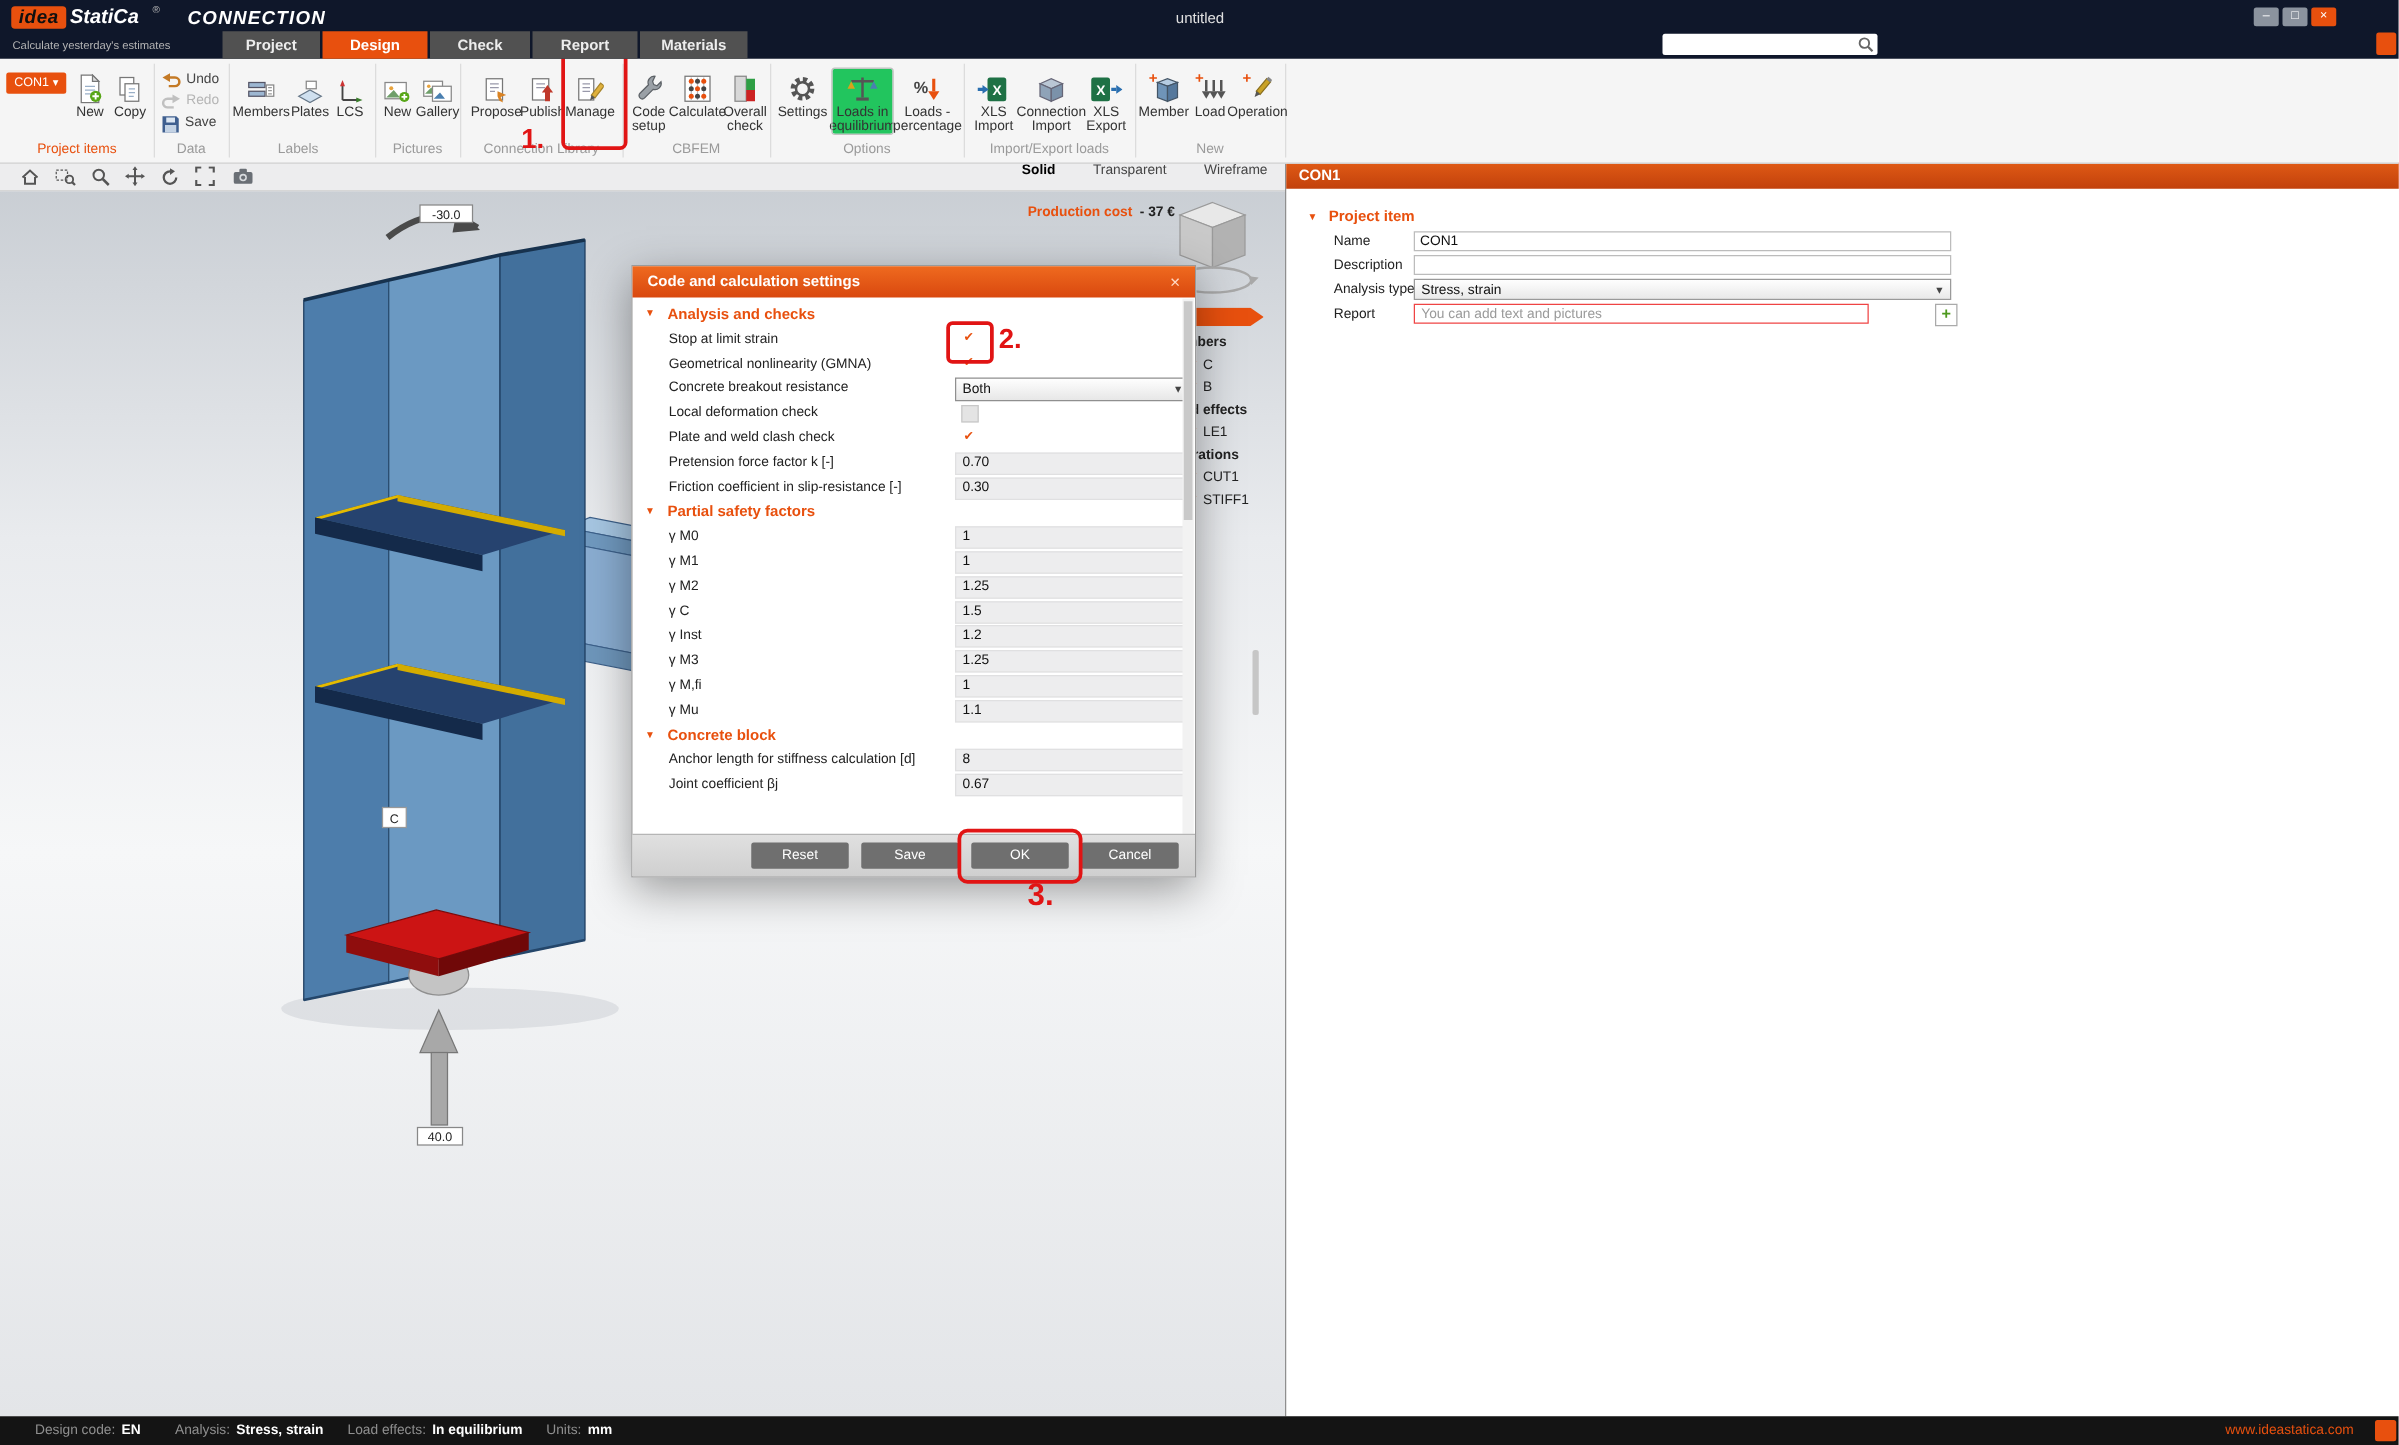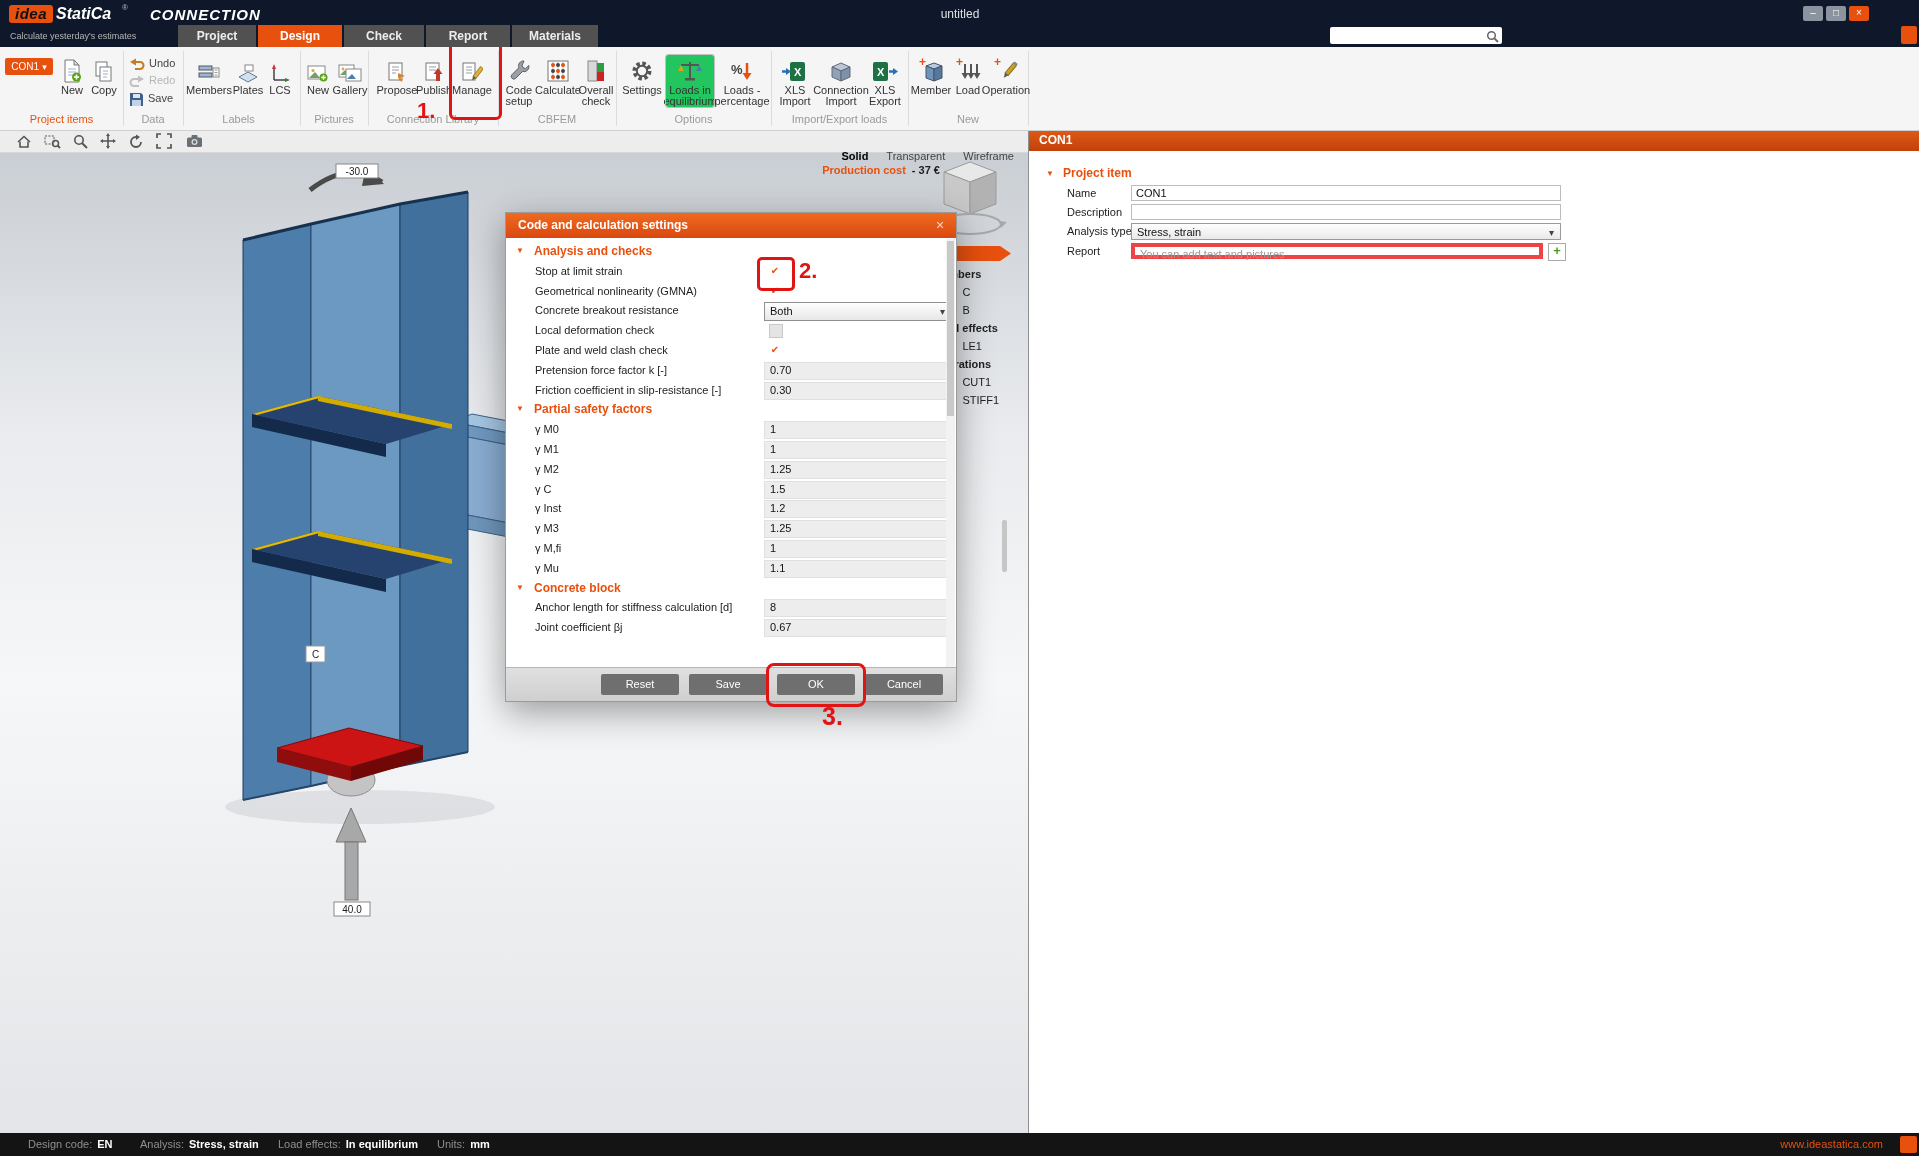--- a/index.html
+++ b/index.html
@@ -35,21 +35,21 @@
   .con1-btn{position:absolute;left:5px;top:11px;width:48px;height:17px;background:#e8500e;color:#fff;font-size:10px;
             font-weight:normal;text-align:center;line-height:17px;border-radius:2px}
   .c1car{margin-left:3px;font-size:9px}
   .sbtn{position:absolute;left:129px;height:15px;display:flex;gap:4px;font-size:11px;color:#444;white-space:nowrap}
 
   
   .viewport{position:absolute;left:0;top:130px;width:1028px;height:1003px;
             background:linear-gradient(180deg,#c7ccd2 0%,#e9ebee 30%,#f6f7f8 55%,#e3e5e8 100%)}
   .vptb{position:absolute;left:0;top:130px;width:1028px;height:22px;background:#ededee;border-bottom:1px solid #d6d6d6;z-index:2}
   .vpt-ic{position:absolute;top:3px;width:24px;height:16px;display:flex;align-items:center;justify-content:center}
-  .vpt-modes{position:absolute;right:14px;top:20px;display:flex;gap:18px;font-size:11px;color:#444}
+  .vpt-modes{position:absolute;right:14px;top:0;display:flex;gap:30px;font-size:11px;color:#444}
   .vpt-modes .on{color:#000;font-weight:bold}
   .model-svg{position:absolute;left:0;top:152px;z-index:1}
   .prodcost{position:absolute;left:750px;top:164px;width:190px;text-align:right;font-size:11px;font-weight:bold;z-index:2;white-space:nowrap}
   .pc-l{color:#e8500e}.pc-v{color:#222;margin-left:6px}
   .navcube{position:absolute;left:933px;top:156px;z-index:2}
   .stree{position:absolute;left:933px;top:246px;width:96px;z-index:3;font-size:11px;color:#222}
   .stree-banner{position:absolute;left:0;top:0;width:78px;height:15px;background:#e8500e;
                 clip-path:polygon(0 0,86% 0,100% 50%,86% 100%,0 100%)}
   .st-row{position:absolute;left:0;height:18px;line-height:18px;white-space:nowrap}
   .st-h{font-weight:bold}
@@ -91,21 +91,21 @@
   .rp-head{position:absolute;left:0;top:0;right:0;height:21px;background:linear-gradient(180deg,#e05a15,#c2410c);
            color:#fff;font-size:12px;font-weight:bold;line-height:21px;padding-left:10px}
   .rp-sec-tri{position:absolute;left:17px;top:39px;font-size:8px;color:#e8500e}
   .rp-sec{position:absolute;left:34px;top:36px;font-size:12px;font-weight:bold;color:#e8500e}
   .rp-lbl{position:absolute;left:38px;font-size:11px;color:#222}
   .rp-field{position:absolute;left:102px;width:430px;height:16px;border:1px solid #bcbcbc;background:#fff;
             font-size:11px;padding:0 4px;color:#111;box-sizing:border-box}
   .rp-dd{position:absolute;left:102px;width:430px;height:17px;border:1px solid #9a9a9a;background:linear-gradient(#fefefe,#e9e9e9);
          font-size:11px;line-height:16px;padding-left:5px;color:#111;box-sizing:border-box}
   .rp-ddcar{position:absolute;right:6px;top:1px;font-size:10px;color:#444}
-  .rp-ph{position:absolute;left:102px;width:412px;height:16px;border:4px solid #ef4444;background:#fff;font-size:11px;
+  .rp-ph{position:absolute;left:102px;width:364px;height:16px;border:1px solid #ef4444;background:#fff;font-size:11px;
          line-height:15px;padding-left:5px;color:#9a9a9a;box-sizing:border-box}
   .rp-plus{position:absolute;left:519px;width:16px;height:16px;border:1px solid #aaa;background:#fff;color:#4e9a1f;
            font-weight:bold;font-size:13px;line-height:14px;text-align:center}
 
   
   .statusbar{position:absolute;left:0;top:1133px;width:1919px;height:23px;background:#141414;color:#fff;font-size:11px;z-index:10}
   .sb-item{position:absolute;top:5px;white-space:nowrap}
   .sb-l{color:#8f8f8f;margin-right:5px}
   .sb-v{color:#fff;font-weight:bold}
   .sb-web{position:absolute;right:36px;top:5px;color:#e8500e}

